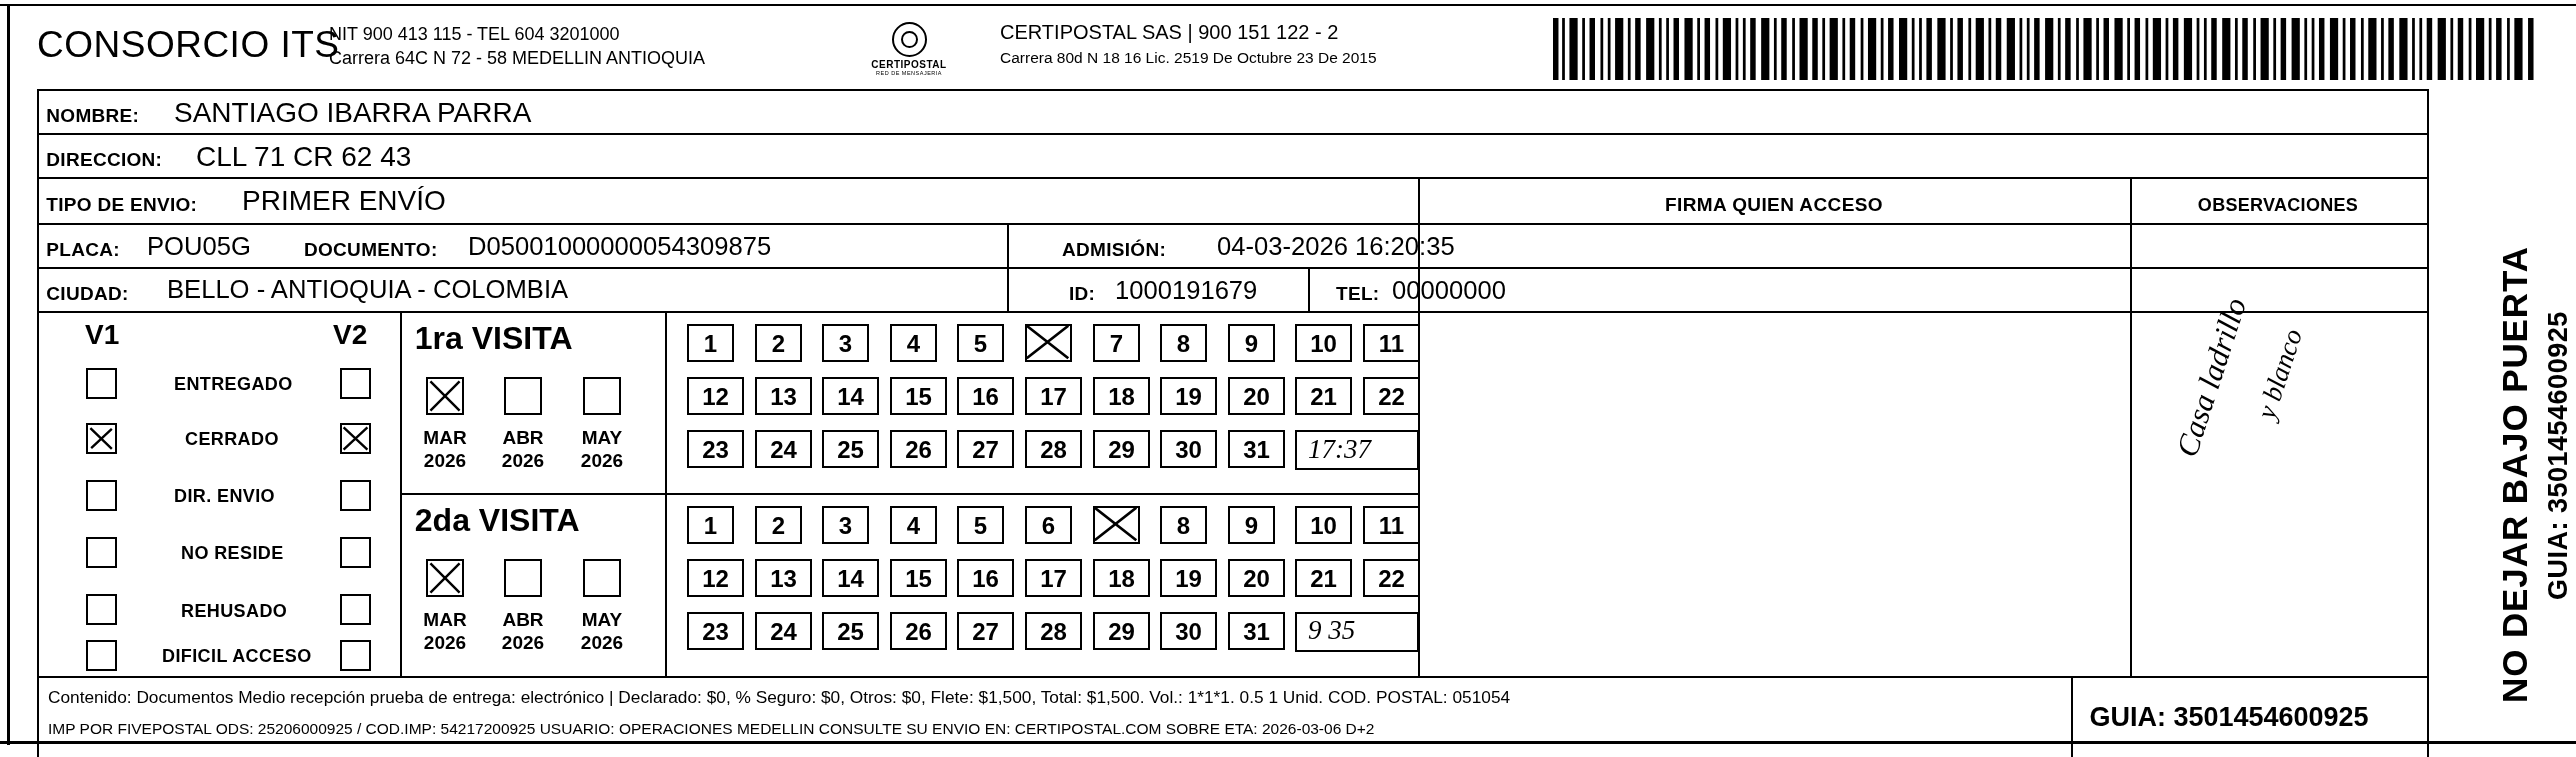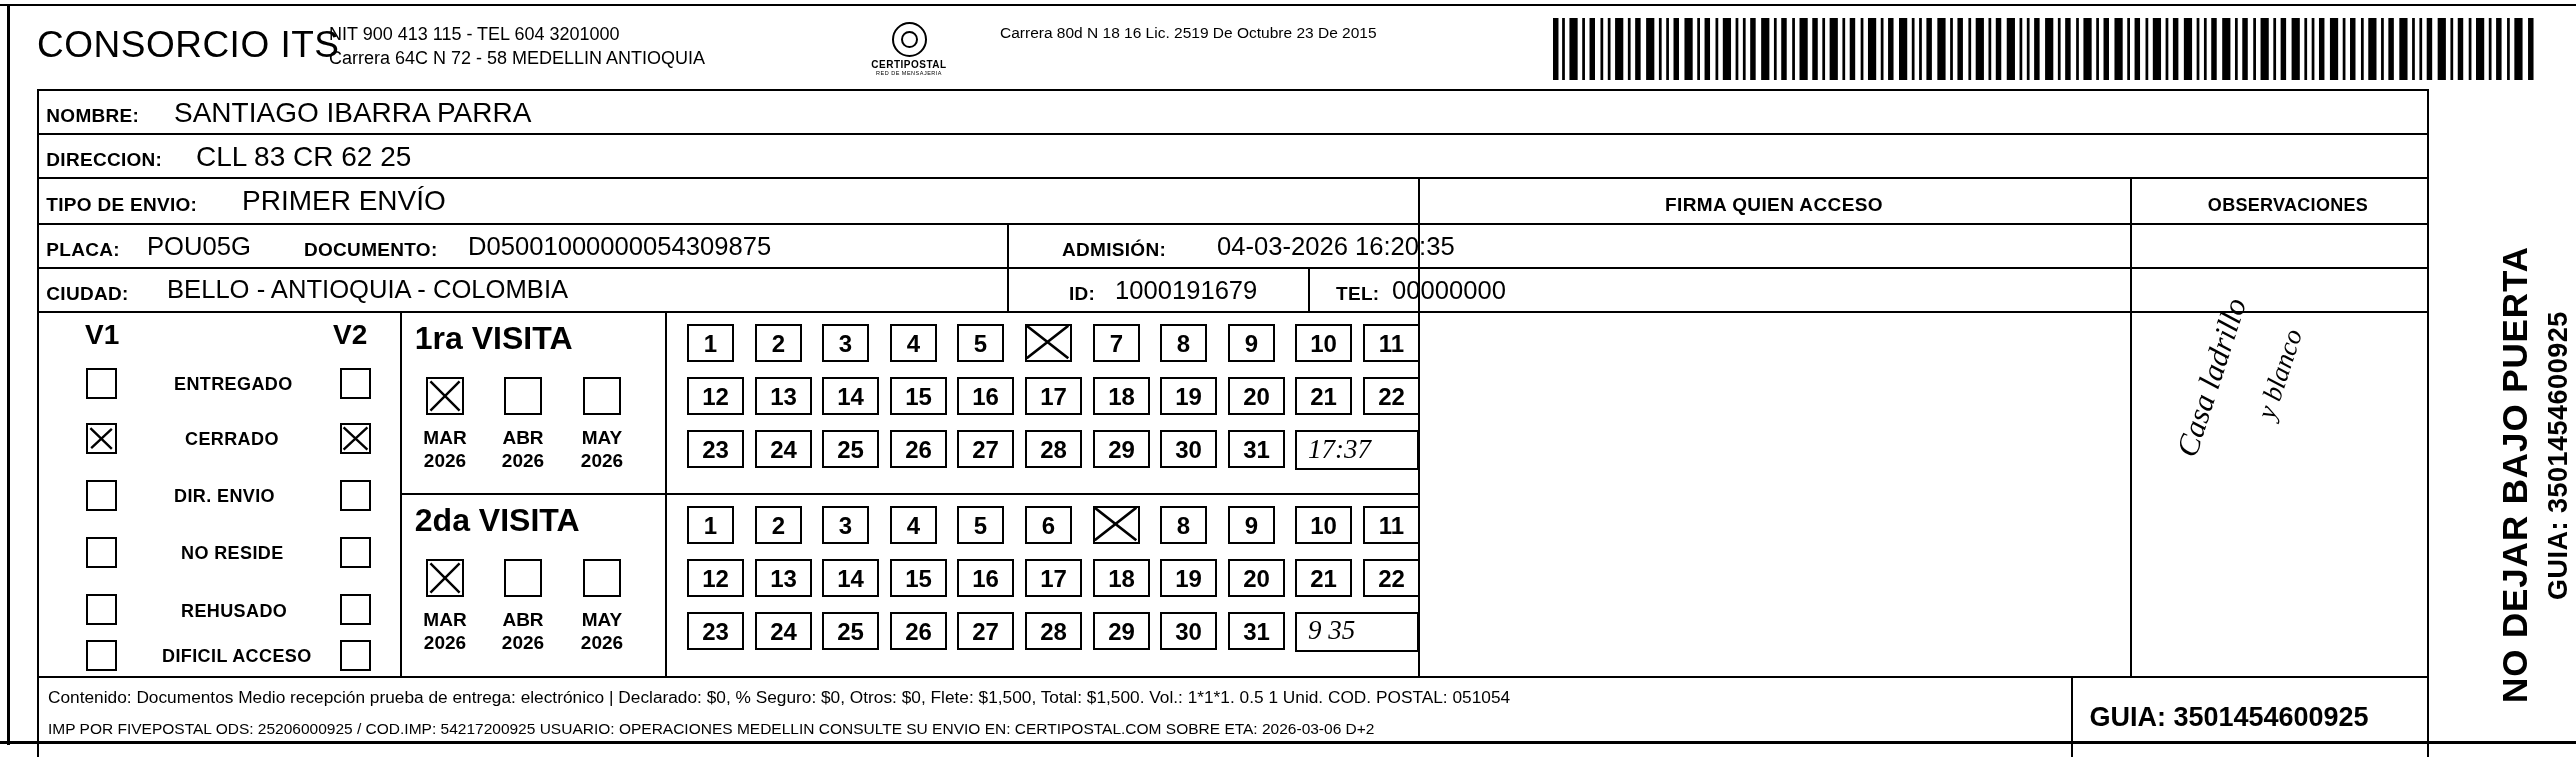--- a/index.html
+++ b/index.html
@@ -75,21 +75,21 @@
   .daycol{position:absolute;left:626px;top:0;right:0;height:100%;border-left:2.7px solid #000;box-sizing:border-box;}
   .daygrid{position:relative;height:50%;box-sizing:border-box;}
   .daygrid.top{border-bottom:2.7px solid #000;}
   .daybox{position:absolute;height:38px;border:2.7px solid #000;box-sizing:border-box;text-align:center;font-size:24px;font-weight:bold;line-height:35px;}
   .timebox{position:absolute;height:40px;border:2.7px solid #000;box-sizing:border-box;}
   .hand{font-family:"Liberation Serif",serif;font-style:italic;font-size:27px;}
 
   .firma{position:absolute;left:1379px;top:0;width:712px;height:100%;border-left:2.7px solid #000;box-sizing:border-box;}
   .firma-lbl{position:absolute;top:-102px;left:0;width:100%;text-align:center;font-size:19px;font-weight:bold;letter-spacing:0.4px;}
   .obs{position:absolute;left:2091px;top:0;right:0;height:100%;border-left:2.7px solid #000;box-sizing:border-box;}
-  .obs-lbl{position:absolute;top:-102px;left:0;width:100%;text-align:center;font-size:18px;font-weight:bold;letter-spacing:0.3px;padding-left:10px;}
+  .obs-lbl{position:absolute;top:-102px;left:0;width:100%;text-align:center;font-size:18px;font-weight:bold;letter-spacing:0.3px;}
 
   
   .foot{position:relative;height:84px;}
   .foot .t1{position:absolute;left:9px;top:9px;font-size:17.3px;white-space:nowrap;}
   .foot .t2{position:absolute;left:9px;top:42px;font-size:15.5px;white-space:nowrap;}
   .guiabox{position:absolute;right:0;top:0;width:356px;height:100%;border-left:2.7px solid #000;box-sizing:border-box;}
   .guiabox span{position:absolute;left:16.4px;top:24px;font-size:27px;font-weight:bold;}
 
   
   .vstrip{position:absolute;left:2455px;top:89px;width:100px;height:630px;}
@@ -118,20 +118,21 @@
     <div class="nit">
       <div>NIT 900 413 115 - TEL 604 3201000</div>
       <div>Carrera 64C N 72 - 58 MEDELLIN ANTIOQUIA</div>
     </div>
     <div class="logo">
       <div class="ring"></div>
       <div class="lname">CERTIPOSTAL</div>
       <div class="lsub">RED DE MENSAJERIA</div>
     </div>
     <div class="certi">
+      <div class="c1">CERTIPOSTAL SAS | 900 151 122 - 2</div>
       <div class="c2">Carrera 80d N 18 16  Lic. 2519 De Octubre 23 De 2015</div>
     </div>
     <div class="barcode">
       <svg class="bars" viewBox="0 0 1080 68" preserveAspectRatio="none">
         <g fill="#000">
           <rect x="0" y="0" width="6" height="68"></rect>
             <rect x="10" y="0" width="3" height="68"></rect>
           <rect x="18" y="0" width="9" height="68"></rect>
             <rect x="32" y="0" width="3" height="68"></rect>
           <rect x="40" y="0" width="6" height="68"></rect>
@@ -238,21 +239,21 @@
 
   <div class="box">
 
     <div class="row r-nombre">
       <span class="lbl">NOMBRE:</span>
       <span class="val">SANTIAGO IBARRA PARRA</span>
     </div>
 
     <div class="row r-direccion">
       <span class="lbl">DIRECCION:</span>
-      <span class="val">CLL 83 CR 62 25</span>
+      <span class="val">CLL 71 CR 62 43</span>
     </div>
 
     <div class="row r-tipo">
       <span class="lbl">TIPO DE ENVIO:</span>
       <span class="val">PRIMER ENVÍO</span>
       <div class="sep-v" style="left:1379px;"></div>
       <div class="sep-v" style="left:2091px;"></div>
       <div class="firma-lbl" style="position:absolute;left:1379px;top:14.6px;width:712px;">FIRMA QUIEN ACCESO</div>
       <div class="obs-lbl" style="position:absolute;left:2091px;top:15.5px;width:296px;">OBSERVACIONES</div>
     </div>

